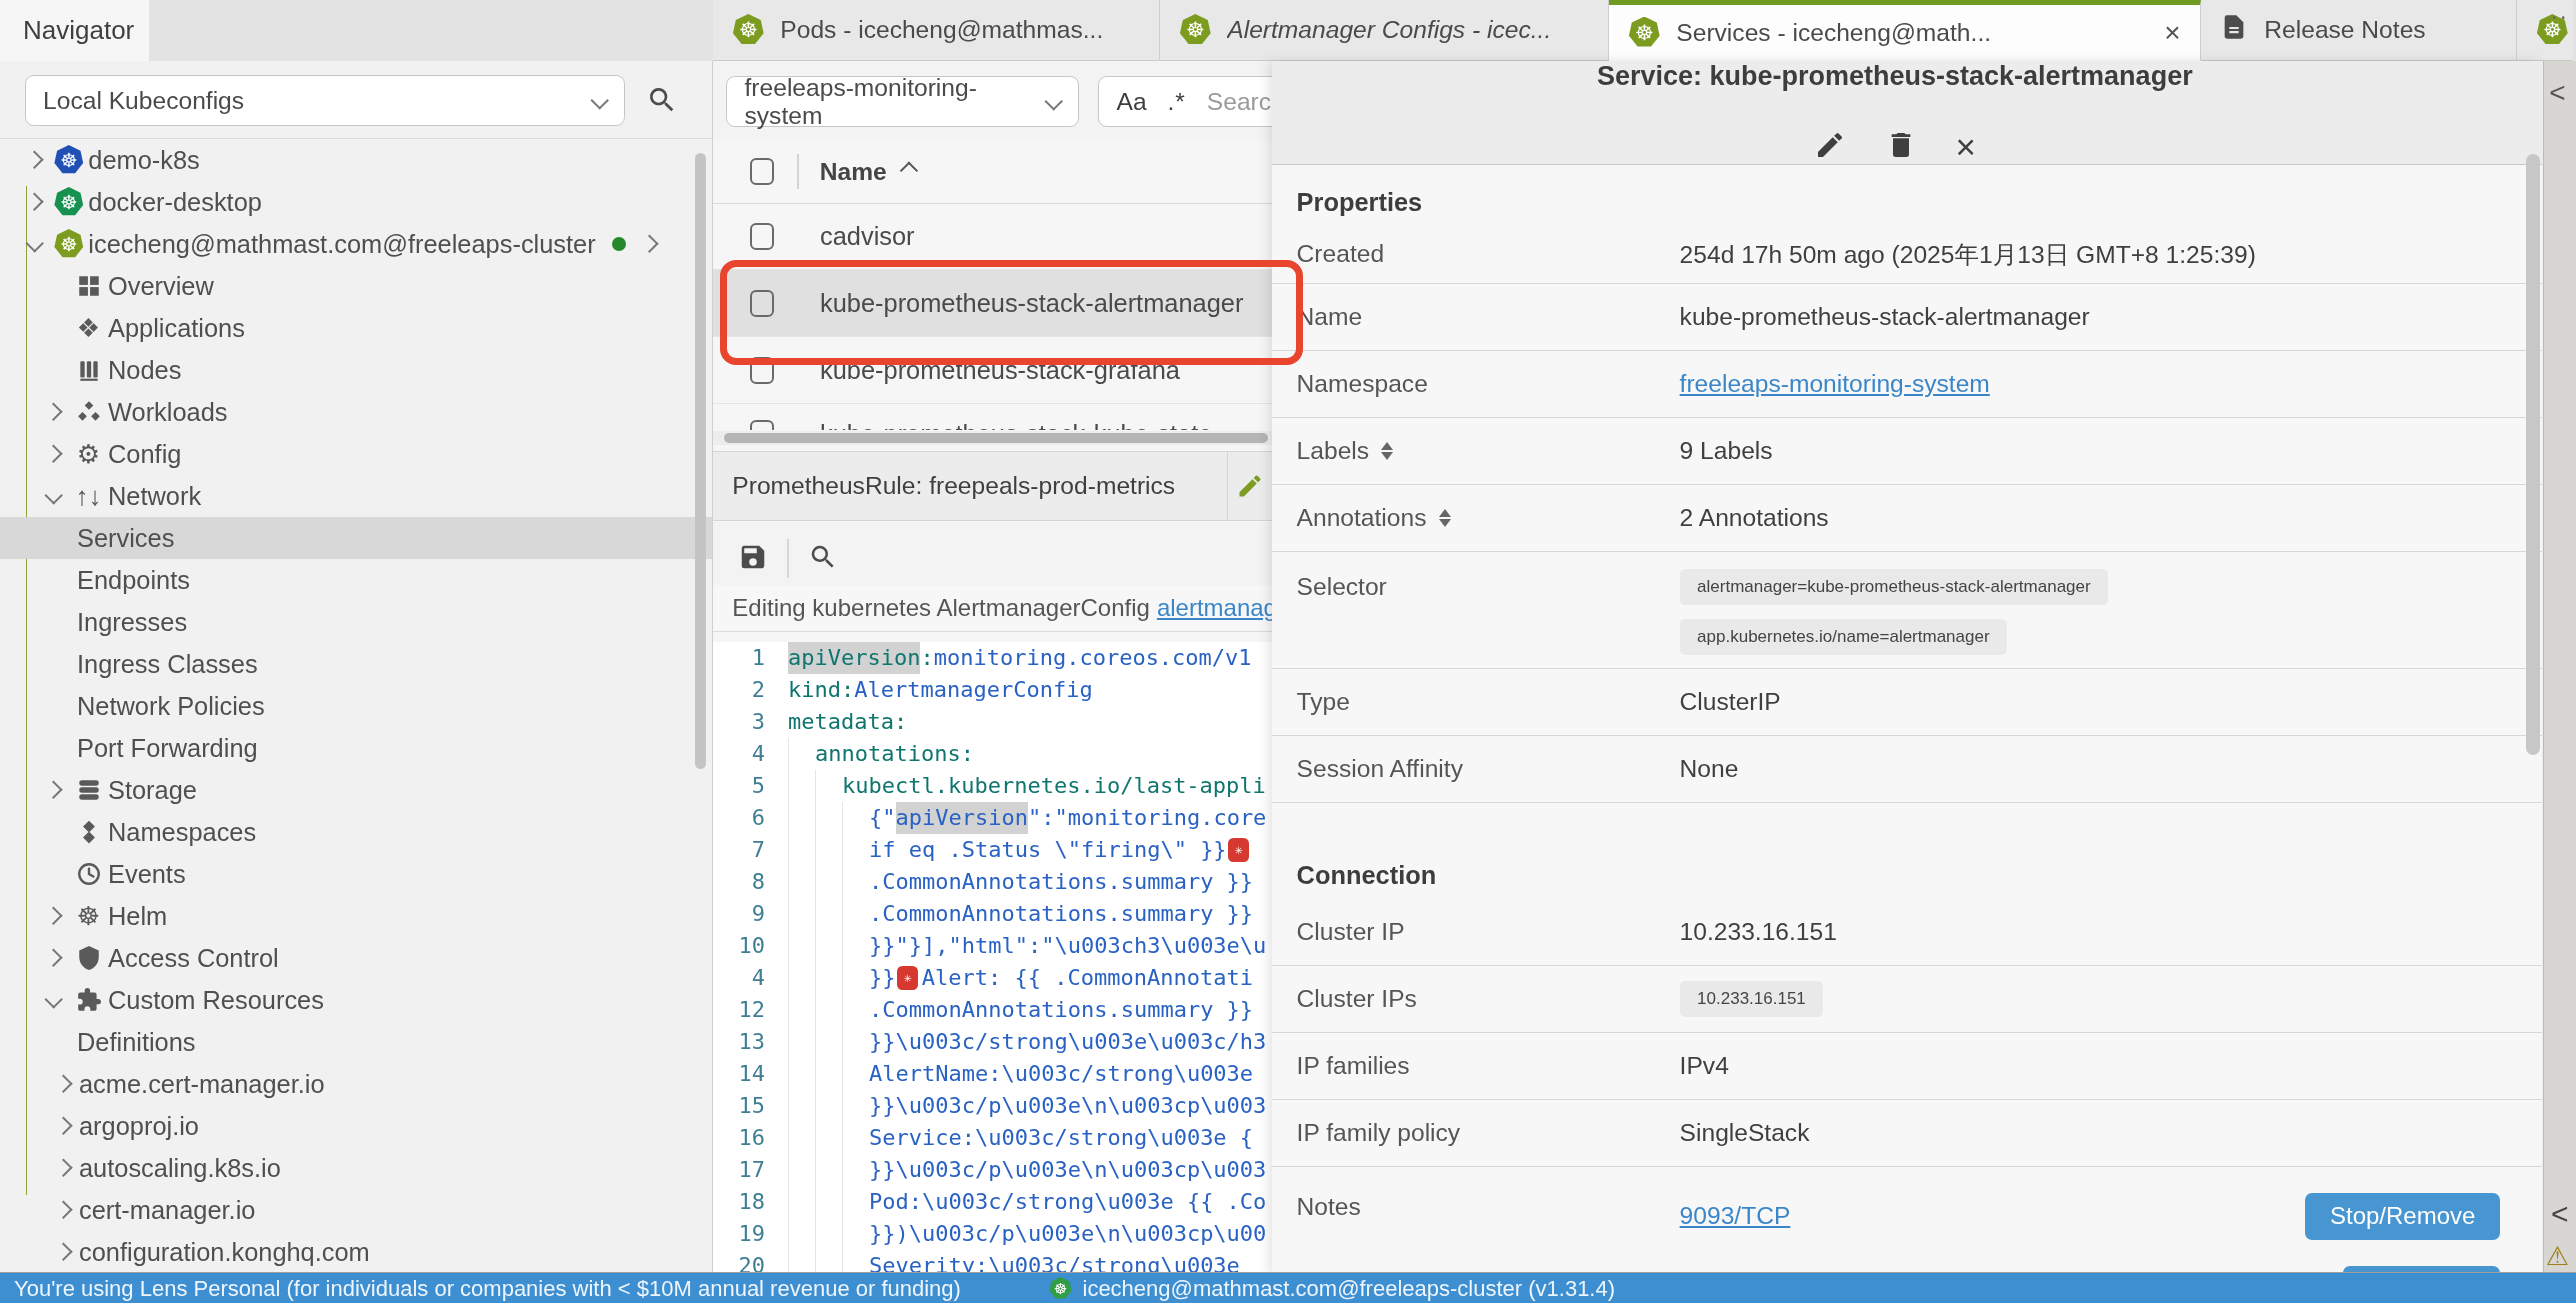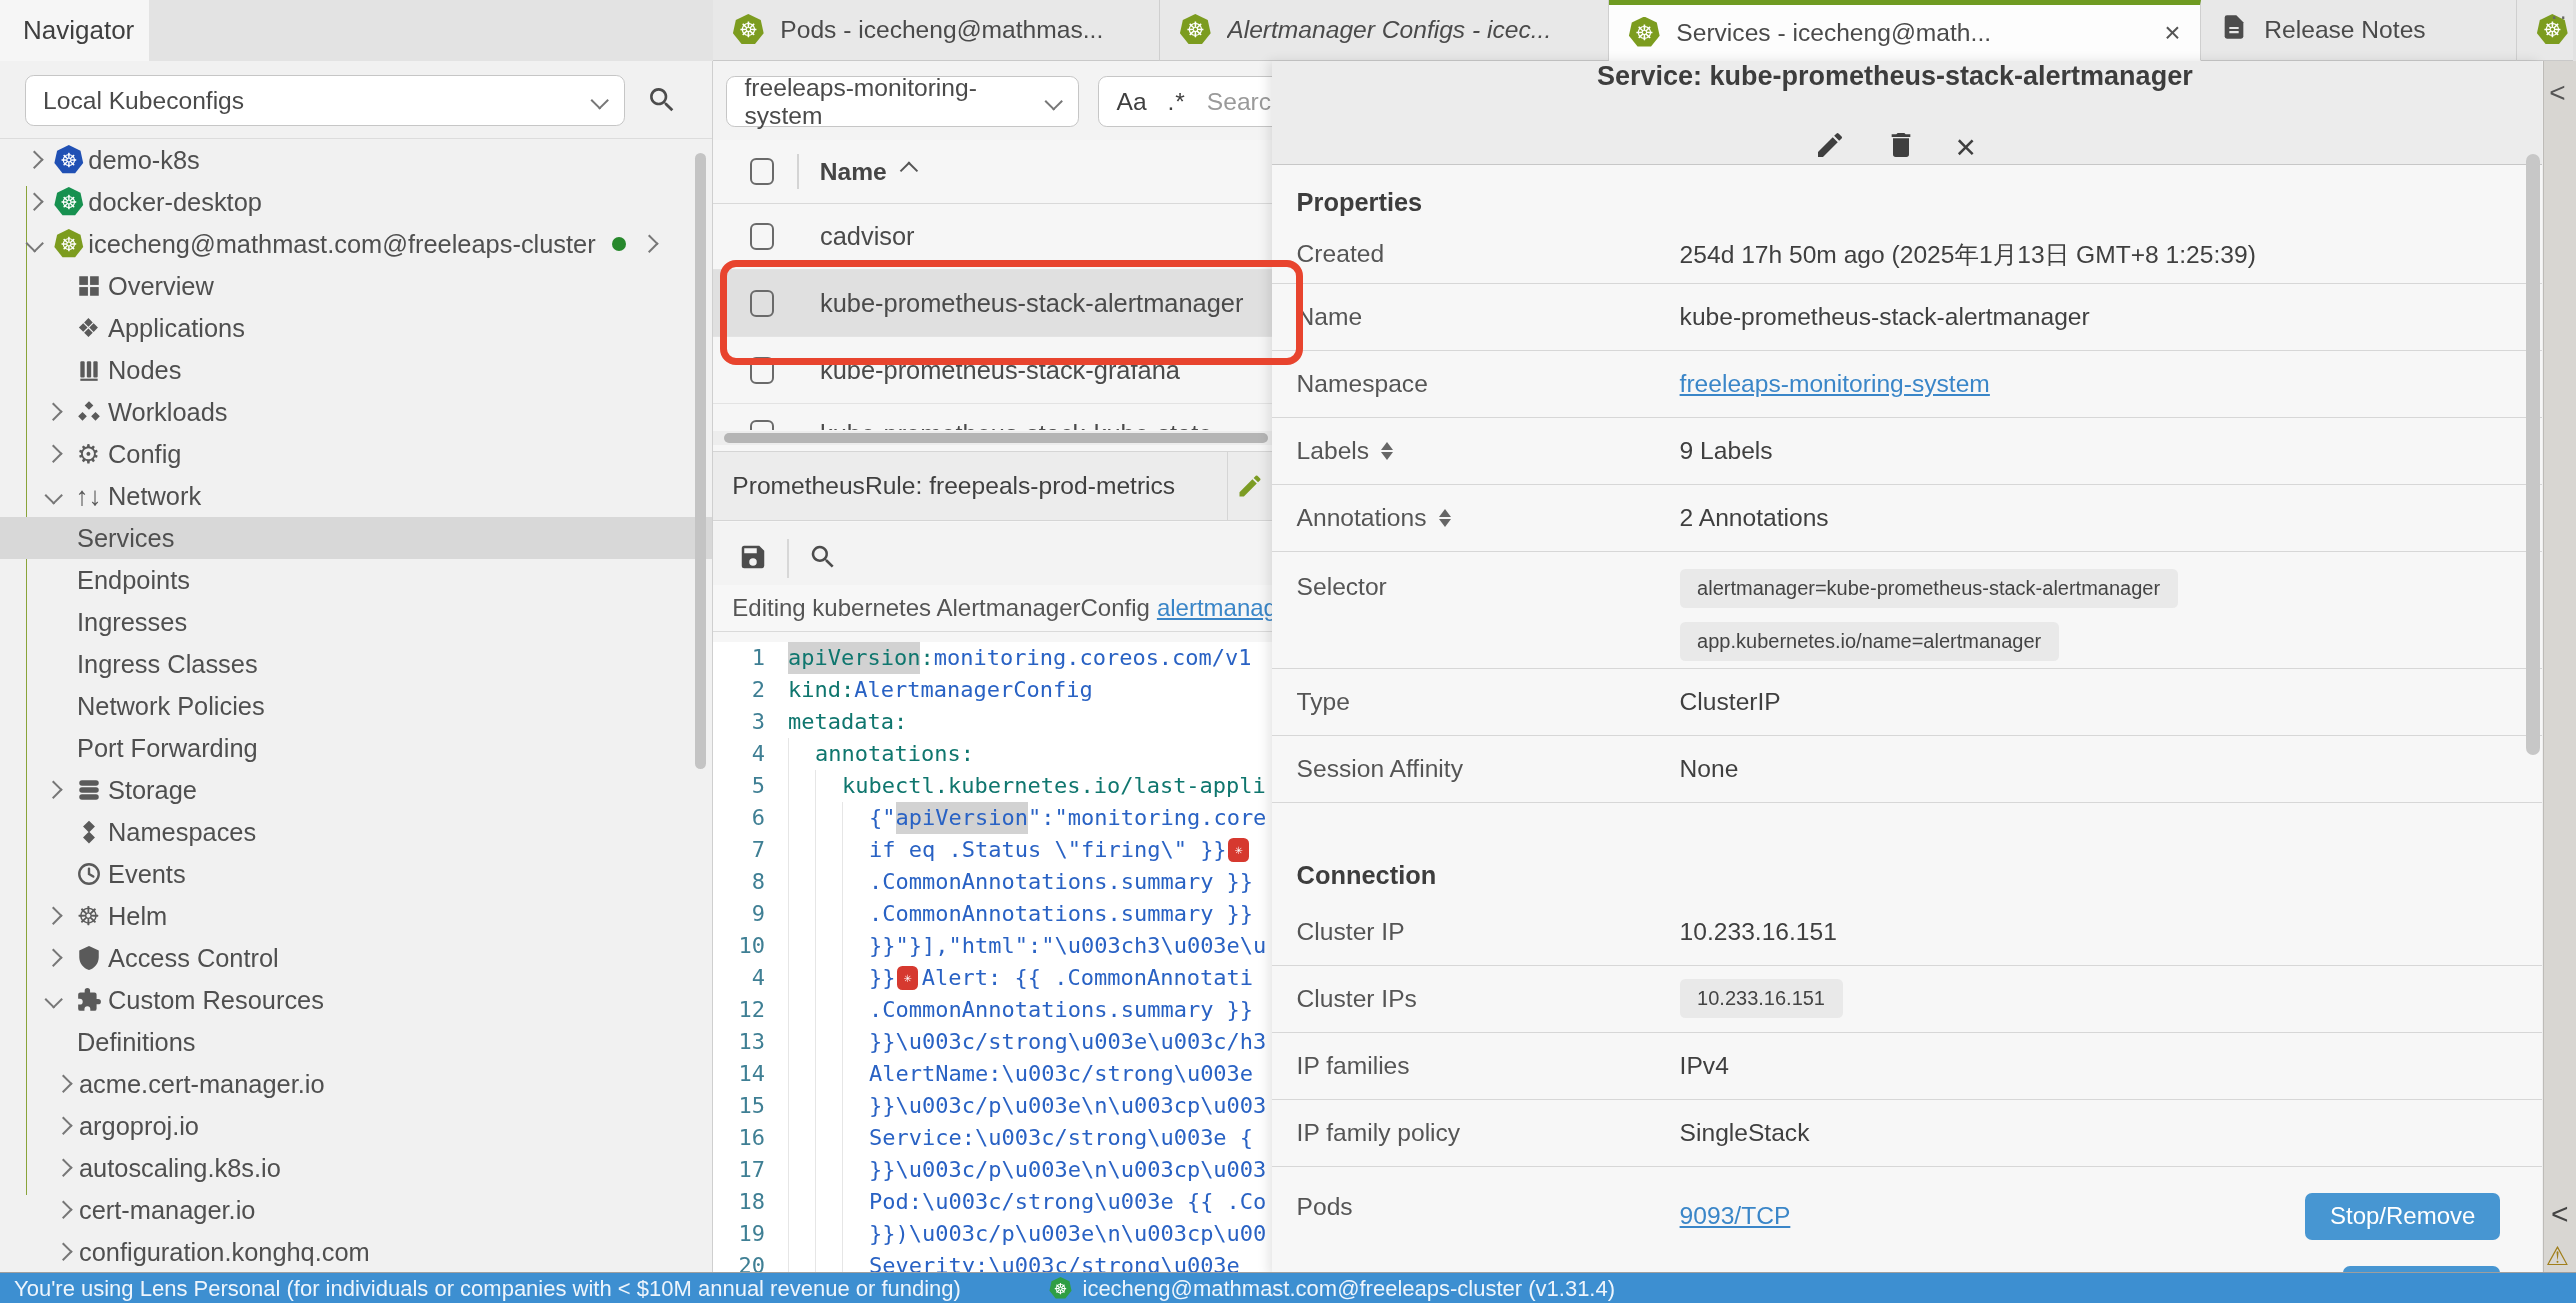--- a/index.html
+++ b/index.html
@@ -106,21 +106,21 @@
   .sec-title.gap{margin-top:35px}
   .prow{display:flex;min-height:67px;align-items:center;border-bottom:1.8px solid #d7d7d7;
        padding-left:24.6px;box-sizing:border-box;font-size:24.6px;justify-content:flex-end;}
   .prow-created{min-height:58px}
   .prow .plabel{width:383px;flex:0 0 auto;color:#555;display:flex;align-items:center;gap:12.3px;}
   .prow .pvalue{flex:1;color:#3f3f3f;}
   .prow a{color:#3a86c8;text-decoration:underline}
   .prow.tall{align-items:flex-start;padding-top:17.5px;min-height:117px}
   .prow.tall .plabel{padding-top:3.5px}
   .chips{display:flex;flex-direction:column;gap:14px;}
-  .chip{background:#e9e9e9;border-radius:5.3px;padding:8px 17.5px;font-size:20px;color:#444;width:fit-content;}
+  .chip{background:#e9e9e9;border-radius:5.3px;padding:8px 17.5px;font-size:17px;color:#444;width:fit-content;}
   .prow.ports{align-items:flex-start;border-bottom:none;min-height:144px;padding-top:26px}
   .ports-col{flex:1;display:flex;flex-direction:column;gap:26px;padding-right:42px;}
   .port-line{display:flex;align-items:center;justify-content:space-between;}
   .btn{background:#4796d2;color:#fff;border:none;border-radius:7px;font-size:24px;
        font-family:"Liberation Sans",sans-serif;padding:9.7px 24.6px;}
   .sorticons{display:inline-flex;flex-direction:column;gap:2.6px}
   .tri-up{width:0;height:0;border-left:6.1px solid transparent;border-right:6.1px solid transparent;border-bottom:8px solid #666}
   .tri-dn{width:0;height:0;border-left:6.1px solid transparent;border-right:6.1px solid transparent;border-top:8px solid #666}
   .panel-scroll{position:absolute;left:2526px;top:154px;width:14px;height:601px;background:#c7c7c7;border-radius:7px;z-index:34}
   
@@ -710,21 +710,21 @@
           <span class="pvalue">IPv4</span>
         </div>
         <div class="prow">
           <span class="plabel">
             <span>IP family policy</span>
           </span>
           <span class="pvalue">SingleStack</span>
         </div>
         <div class="prow ports">
           <span class="plabel">
-            <span>Pods</span>
+            <span>Notes</span>
           </span>
           <span class="ports-col">
             <span class="port-line">
               <a>9093/TCP</a>
               <button class="btn">Stop/Remove</button>
             </span>
             <span class="port-line">
               <a>8080:reloader-web/TCP</a>
               <button class="btn">Forward...</button>
             </span>

